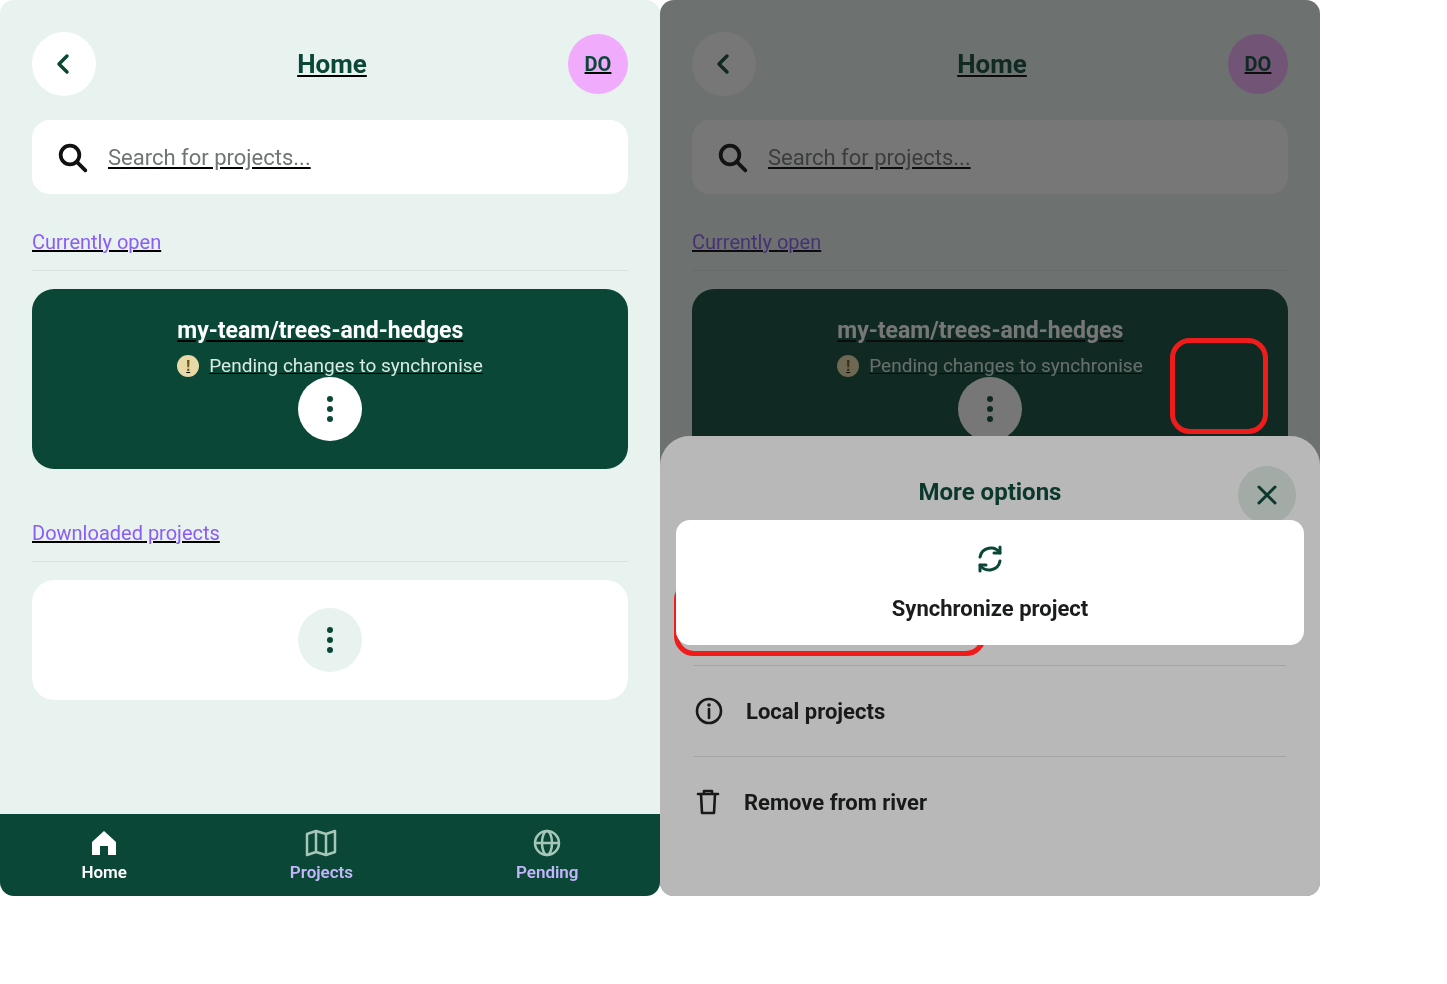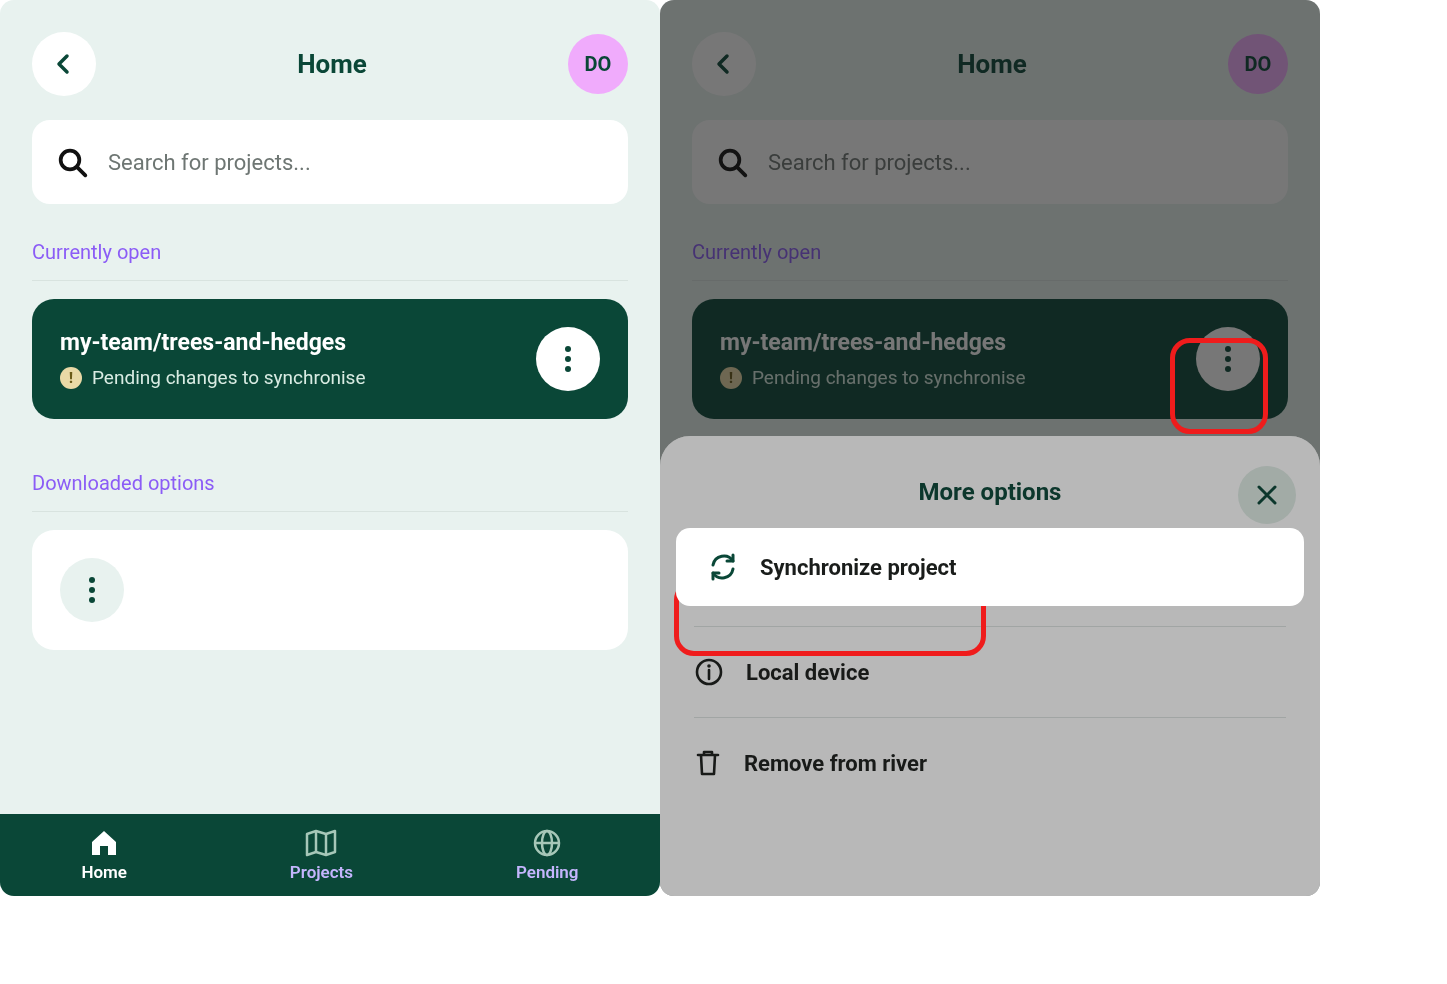--- a/index.html
+++ b/index.html
@@ -1,36 +1,36 @@
 <!DOCTYPE html>
 <html><head>
 <meta charset="utf-8">
 <style>
   * { box-sizing: border-box; margin: 0; padding: 0; font-family: -apple-system, BlinkMacSystemFont, "Segoe UI", Roboto, sans-serif; }
   body { background: #fff; width: 1447px; height: 984px; overflow: hidden; display:flex; }
 
   .panel { position: relative; width: 660px; height: 896px; background: #e8f2ef; border-radius: 14px; overflow:hidden; margin: 0; }
   .panel.left { margin-right: 0; }
-  .wrap-left, .wrap-right { position: relative; }
+  .wrap-left, .wrap-right { position: relative; text-decoration: underline; }
   .wrap-left { width: 660px; height: 896px; }
   .wrap-right { width: 660px; height: 896px; }
 
   .header { display:flex; align-items:center; justify-content:space-between; padding: 32px 32px 16px 32px; }
   .back-btn { width:64px; height:64px; background:#fff; border-radius:50%; display:flex; align-items:center; justify-content:center; cursor:pointer; }
   .title { font-size: 26px; font-weight: 700; color:#0a4737; }
   .avatar { width:60px; height:60px; border-radius:50%; background:#f0abfc; display:flex; align-items:center; justify-content:center; font-weight:700; color:#0a4737; font-size:20px; }
 
-  .search { margin: 8px 32px 18px 32px; background:#fff; border-radius: 18px; height: 84px; display:flex; align-items:center; padding: 10px 24px; gap:20px; }
+  .search { margin: 8px 32px 18px 32px; background:#fff; border-radius: 18px; height: 74px; display:flex; align-items:center; padding: 10px 24px; gap:20px; }
   .search input { border:none; outline:none; font-size:22px; color:#333; flex:1; background:transparent; }
   .search input::placeholder { color:#6e7673; }
 
   .section-label { font-size:20px; color:#8b5cf6; padding: 18px 44px 10px 32px; }
   .divider { height:1px; background:#d8e3df; margin: 6px 32px 18px 32px; }
 
-  .card { margin: 0 32px 18px 32px; border-radius:22px; padding: 28px 28px; display:flex; align-items:center; justify-content:space-between; }
+  .card { margin: 0 32px 18px 32px; border-radius:22px; padding: 28px 28px; display:flex; align-items:center; justify-content:space-between;flex-direction:column; }
   .card.open { background:#0a4737; color:#fff; }
   .card.dl   { background:#fff; color:#202422; }
   .card-title { font-size:23px; font-weight:700; margin-bottom:10px; }
   .status-row { display:flex; align-items:center; gap:10px; font-size:19px; }
   .card.open .status-row { color:#d9ece3; }
   .card.dl   .status-row { color:#4a524f; }
   .status-dot { width:22px; height:22px; border-radius:50%; display:flex; align-items:center; justify-content:center; font-size:14px; font-weight:900; }
   .status-dot.warn { background:#e9d9a6; color:#6a5a18; }
   .status-dot.ok   { background:#a7e2c1; color:#2f7a55; }
 
@@ -97,21 +97,21 @@
       <div class="more-btn">
         <svg width="8" height="28" viewBox="0 0 8 28">
             <circle cx="4" cy="4" r="3" fill="#0a4737"></circle>
             <circle cx="4" cy="14" r="3" fill="#0a4737"></circle>
             <circle cx="4" cy="24" r="3" fill="#0a4737"></circle>
           </svg>
       </div>
     </div>
 
     <div style="height:16px"></div>
-    <div class="section-label">Downloaded options</div>
+    <div class="section-label">Downloaded projects</div>
     <div class="divider"></div>
 
     <div class="card dl">
       <div class="more-btn">
         <svg width="8" height="28" viewBox="0 0 8 28">
             <circle cx="4" cy="4" r="3" fill="#0a4737"></circle>
             <circle cx="4" cy="14" r="3" fill="#0a4737"></circle>
             <circle cx="4" cy="24" r="3" fill="#0a4737"></circle>
           </svg>
       </div>
@@ -190,39 +190,39 @@
     <div class="sheet">
       <div class="sheet-header">
         <div class="sheet-title">More options</div>
         <div class="close-btn">
           <svg width="24" height="24" viewBox="0 0 24 24">
               <path d="M4 4 L20 20 M20 4 L4 20" stroke="#0a4737" stroke-width="3" stroke-linecap="round"></path>
             </svg>
         </div>
       </div>
 
-      <div class="sheet-item" style="position:relative; z-index:5; background:#fff; margin:8px 16px; border-radius:14px; padding:24px 32px;">
+      <div class="sheet-item" style="position:relative; z-index:5; background:#fff; margin:0 16px; border-radius:14px; padding:24px 32px;flex-direction:column;">
         <svg width="30" height="30" viewBox="0 0 30 30" fill="none">
             <path d="M25 9 A11 11 0 0 0 5 13" stroke="#0a4737" stroke-width="3" stroke-linecap="round"></path>
             <path d="M5 21 A11 11 0 0 0 25 17" stroke="#0a4737" stroke-width="3" stroke-linecap="round"></path>
             <path d="M25 3 L25 9 L19 9" stroke="#0a4737" stroke-width="3" stroke-linecap="round" stroke-linejoin="round"></path>
             <path d="M5 27 L5 21 L11 21" stroke="#0a4737" stroke-width="3" stroke-linecap="round" stroke-linejoin="round"></path>
           </svg>
         <span>Synchronize project</span>
       </div>
 
       <div class="sheet-divider" style="margin-top:20px;"></div>
 
       <div class="sheet-item">
         <svg width="30" height="30" viewBox="0 0 30 30" fill="none">
             <circle cx="15" cy="15" r="12" stroke="#1a1d1b" stroke-width="2.6"></circle>
             <circle cx="15" cy="9" r="1.8" fill="#1a1d1b"></circle>
             <line x1="15" y1="13" x2="15" y2="22" stroke="#1a1d1b" stroke-width="2.6" stroke-linecap="round"></line>
           </svg>
-        <span>Local device</span>
+        <span>Local projects</span>
       </div>
 
       <div class="sheet-divider"></div>
 
       <div class="sheet-item">
         <svg width="28" height="30" viewBox="0 0 28 30" fill="none">
             <path d="M4 7 H24" stroke="#1a1d1b" stroke-width="2.6" stroke-linecap="round"></path>
             <path d="M10 7 V4 H18 V7" stroke="#1a1d1b" stroke-width="2.6" stroke-linejoin="round"></path>
             <path d="M7 7 L8 26 H20 L21 7" stroke="#1a1d1b" stroke-width="2.6" stroke-linejoin="round"></path>
           </svg>

